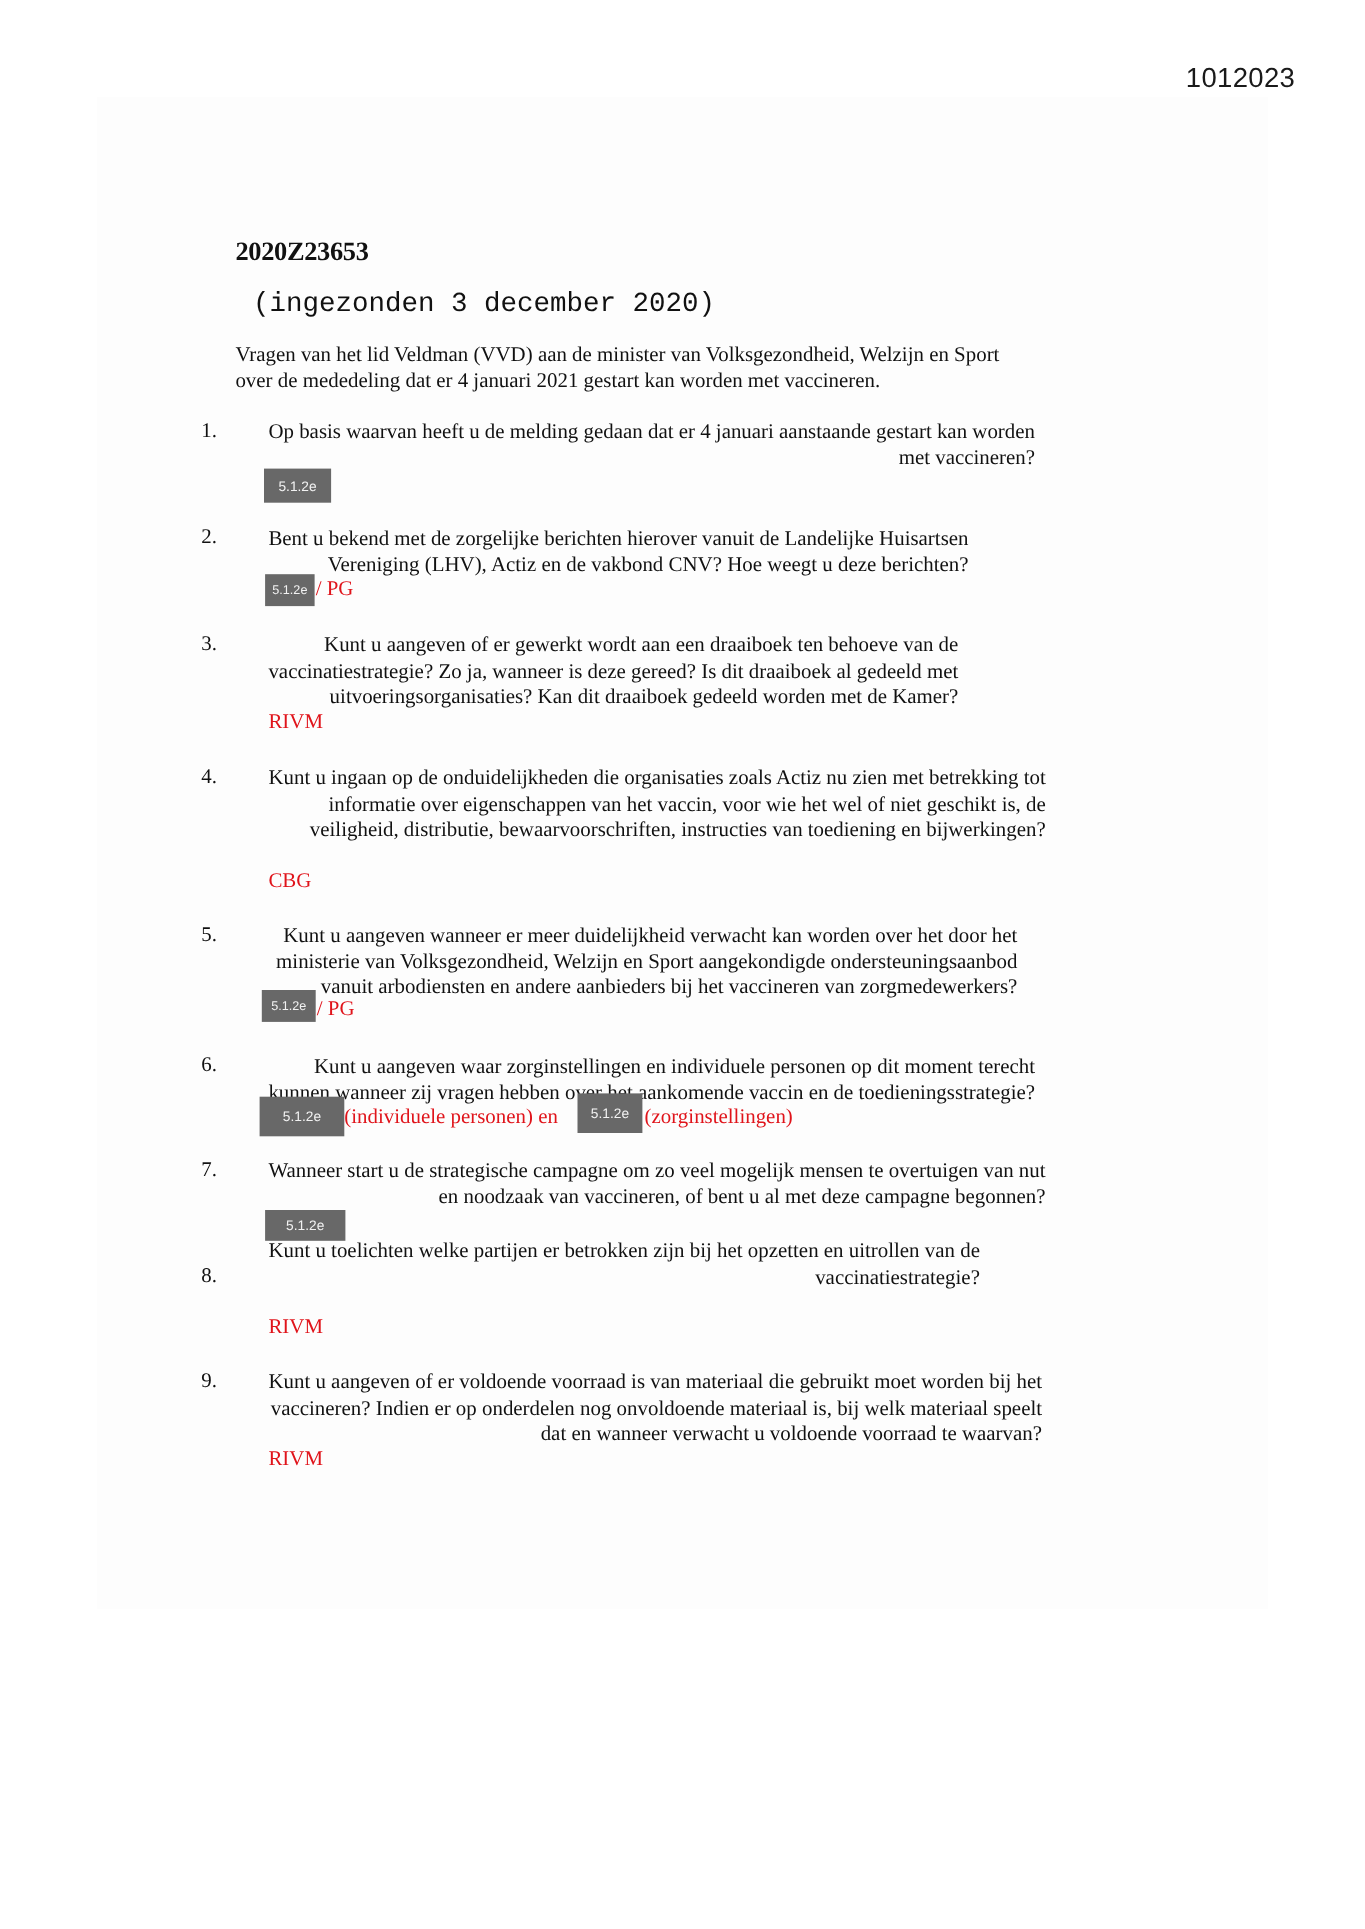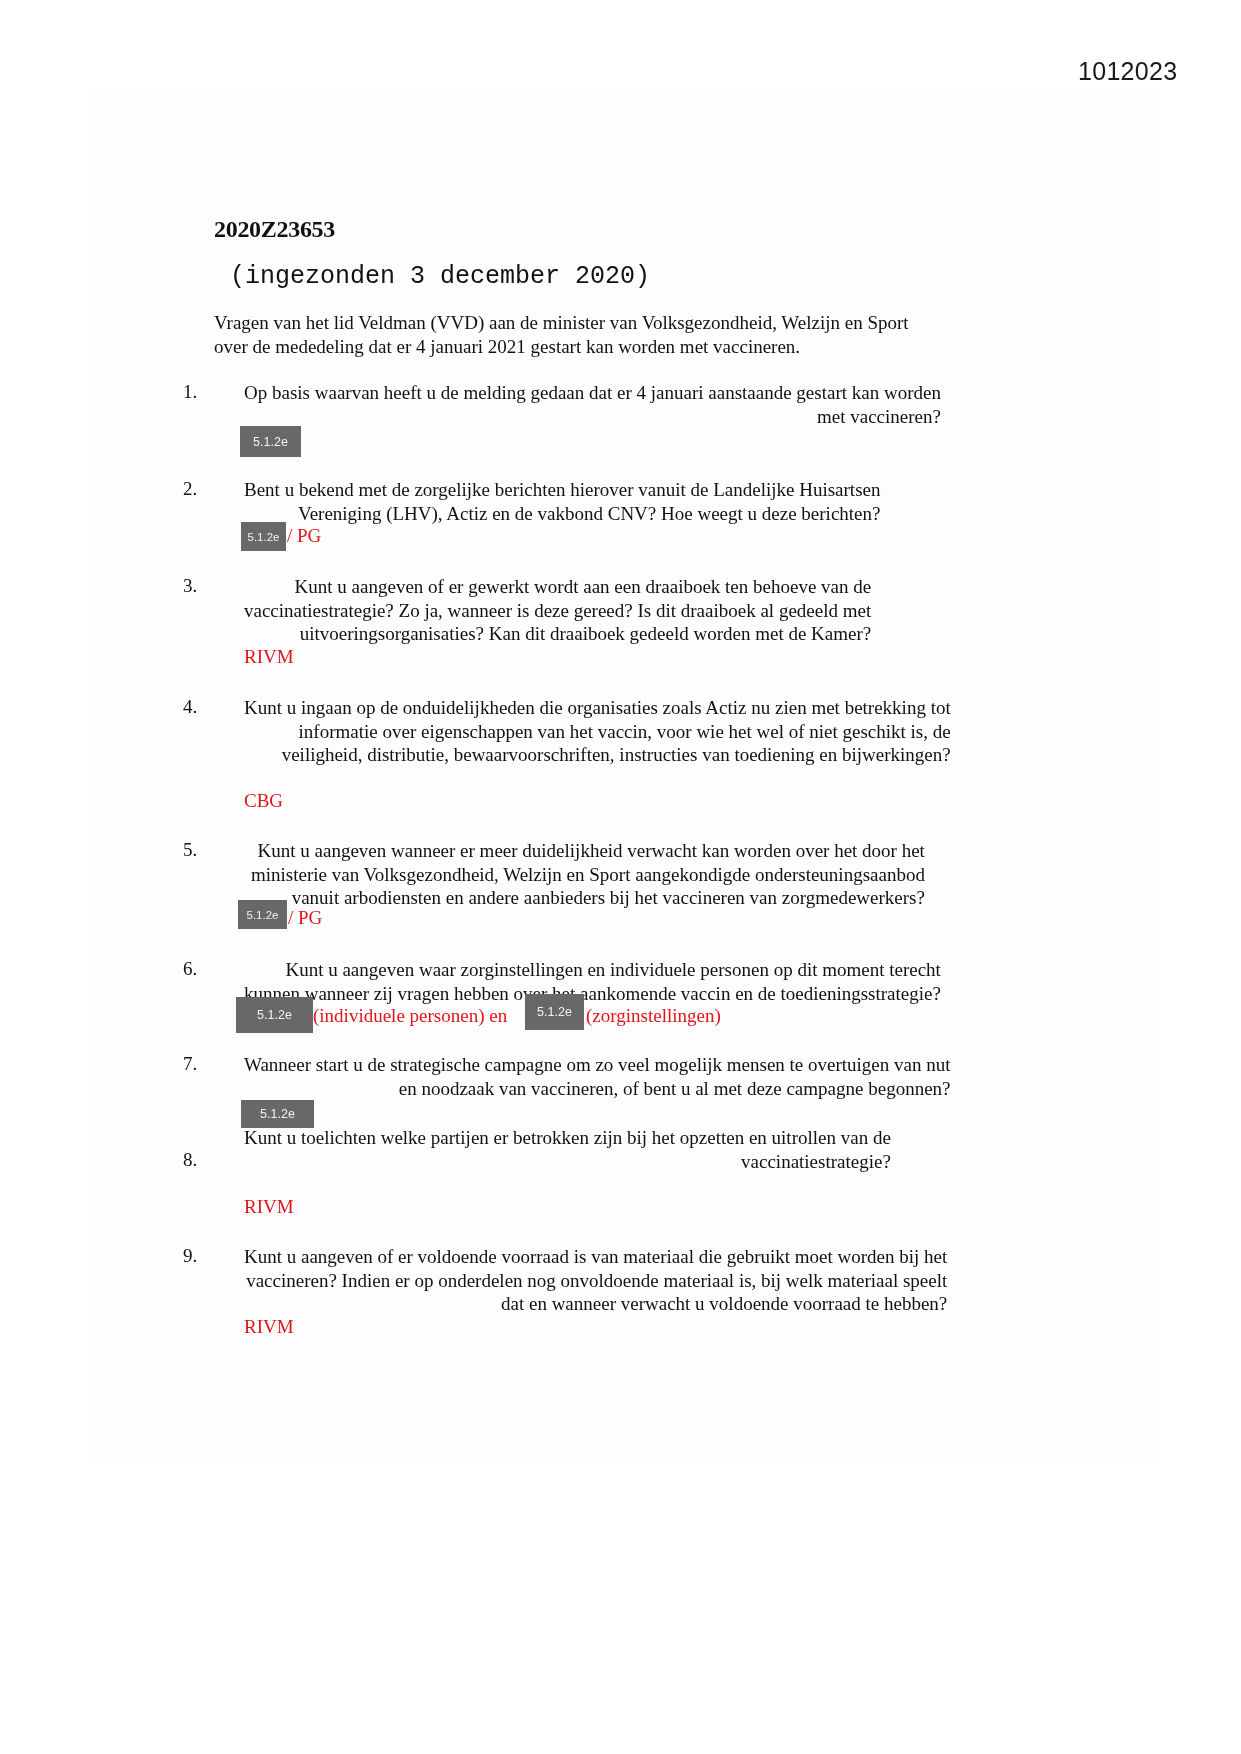--- a/index.html
+++ b/index.html
@@ -105,15 +105,15 @@
 <div class="abs qtext" style="left:244px; top:1082px;margin-top:44px;">
   <div>Kunt u toelichten welke partijen er betrokken zijn bij het opzetten en uitrollen van de</div>
   <div>vaccinatiestrategie?</div>
 </div>
 <div class="abs red" style="left:244px; top:1196px;">RIVM</div>
 
 <div class="abs qnum" style="left:183px; top:1245px;">9.</div>
 <div class="abs qtext" style="left:244px; top:1245px;">
   <div>Kunt u aangeven of er voldoende voorraad is van materiaal die gebruikt moet worden bij het</div>
   <div>vaccineren? Indien er op onderdelen nog onvoldoende materiaal is, bij welk materiaal speelt</div>
-  <div>dat en wanneer verwacht u voldoende voorraad te hebben?</div>
+  <div>dat en wanneer verwacht u voldoende voorraad te waarvan?</div>
 </div>
 <div class="abs red" style="left:244px; top:1316px;">RIVM</div>
 
 </body></html>

